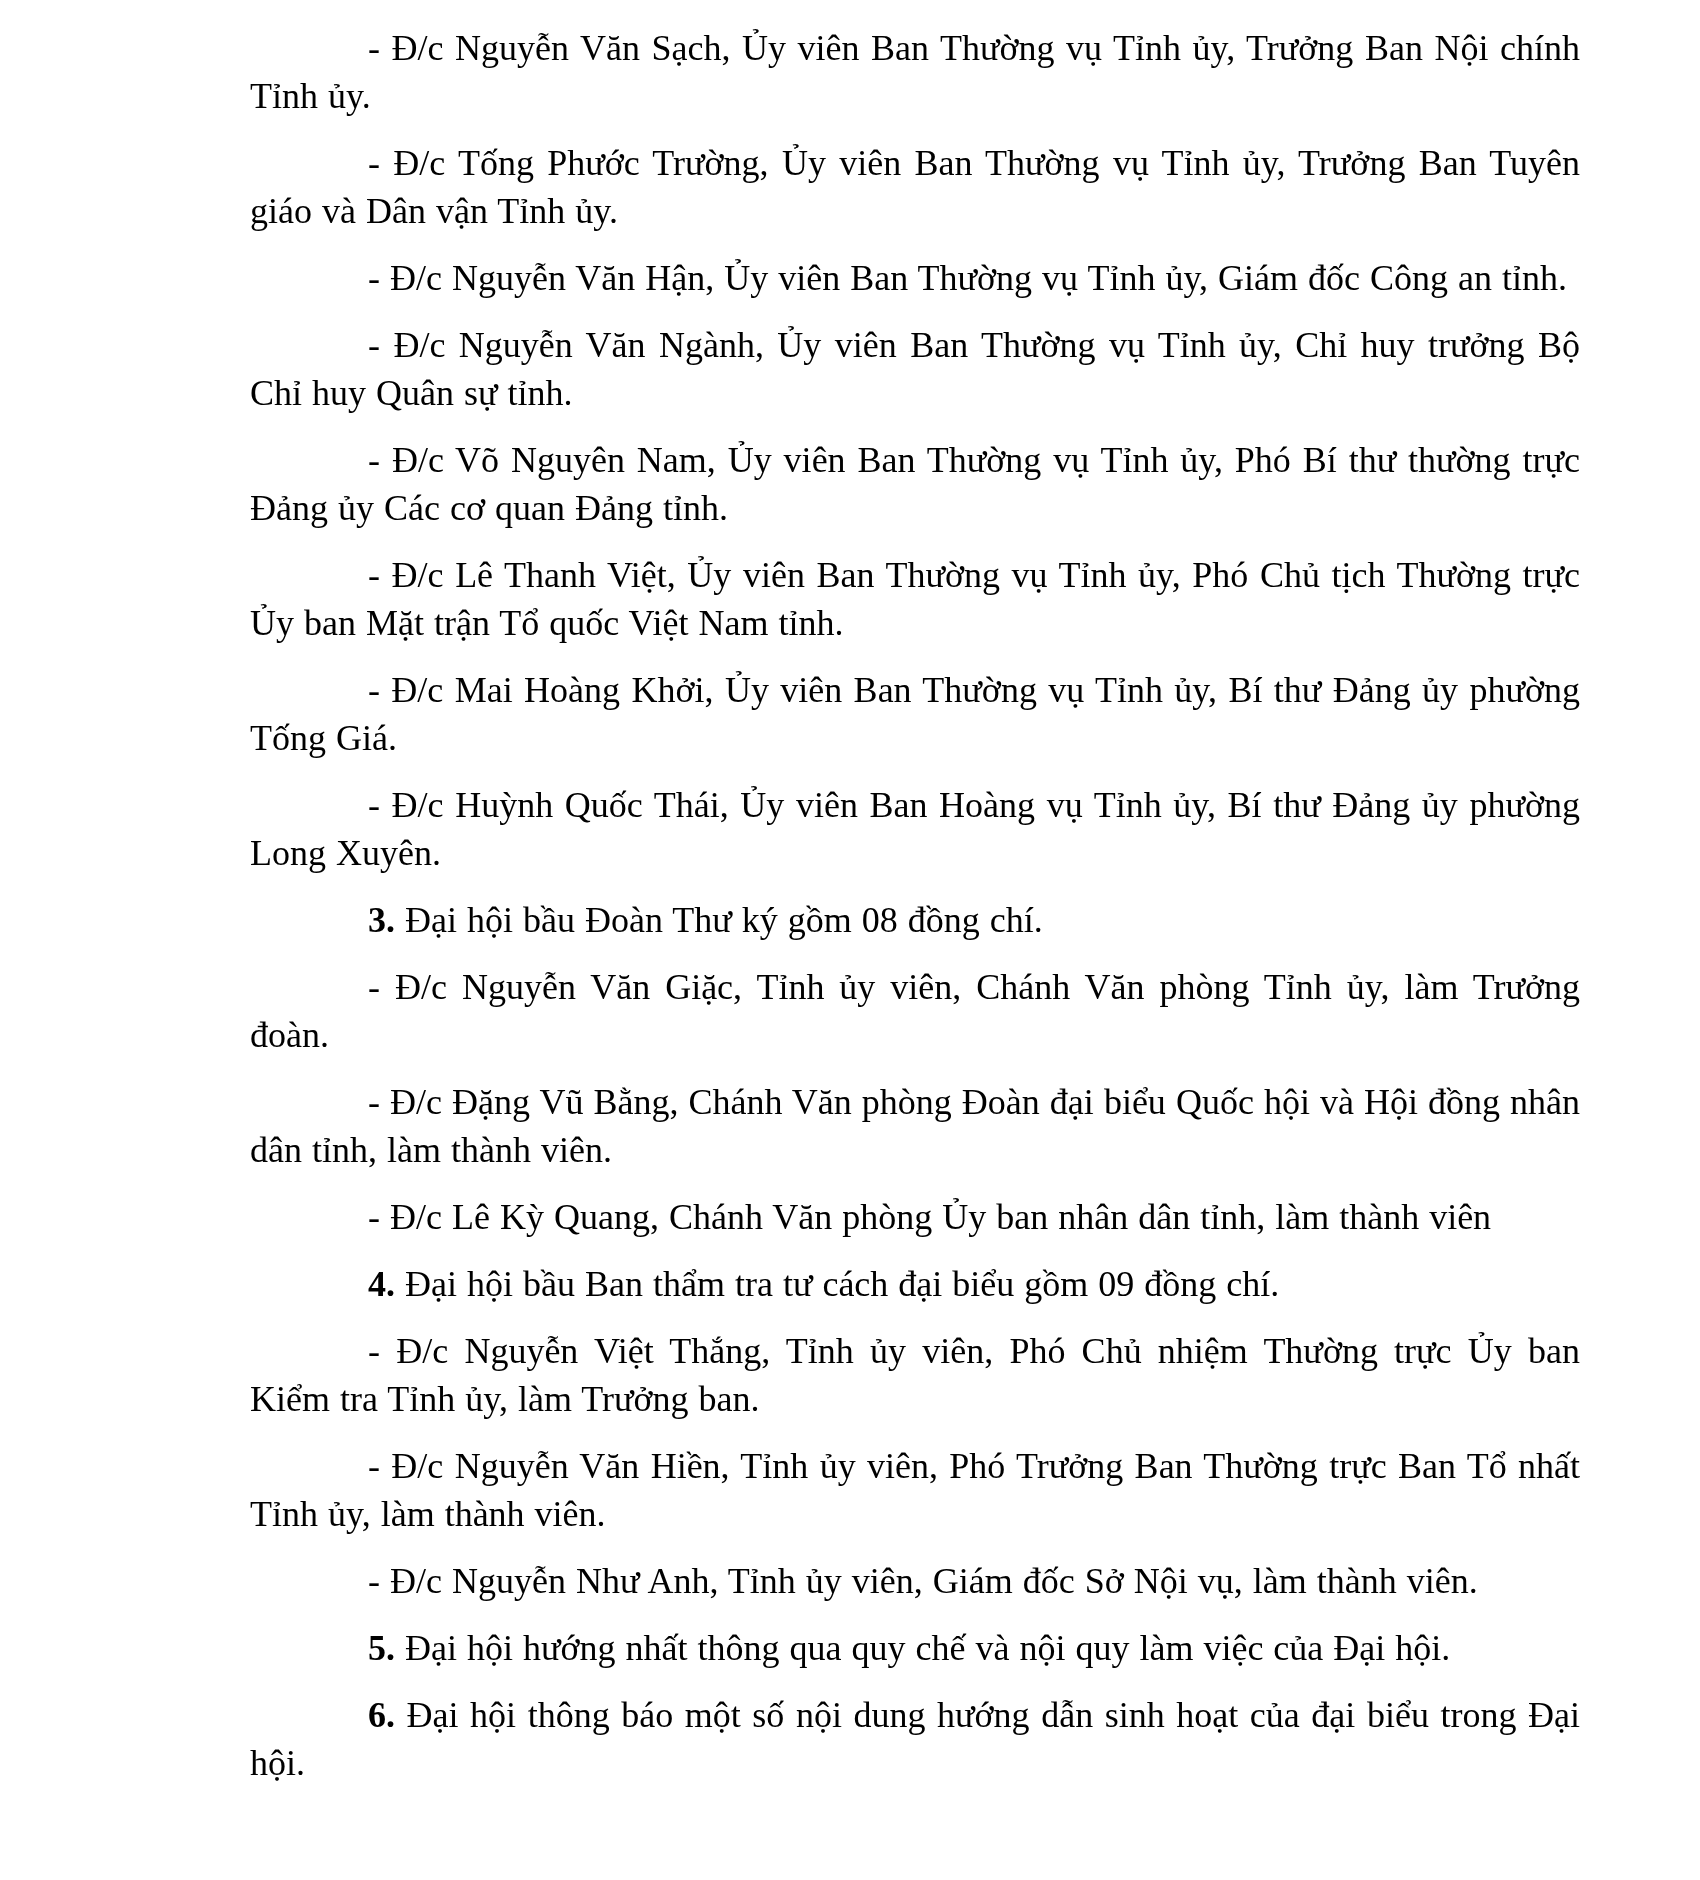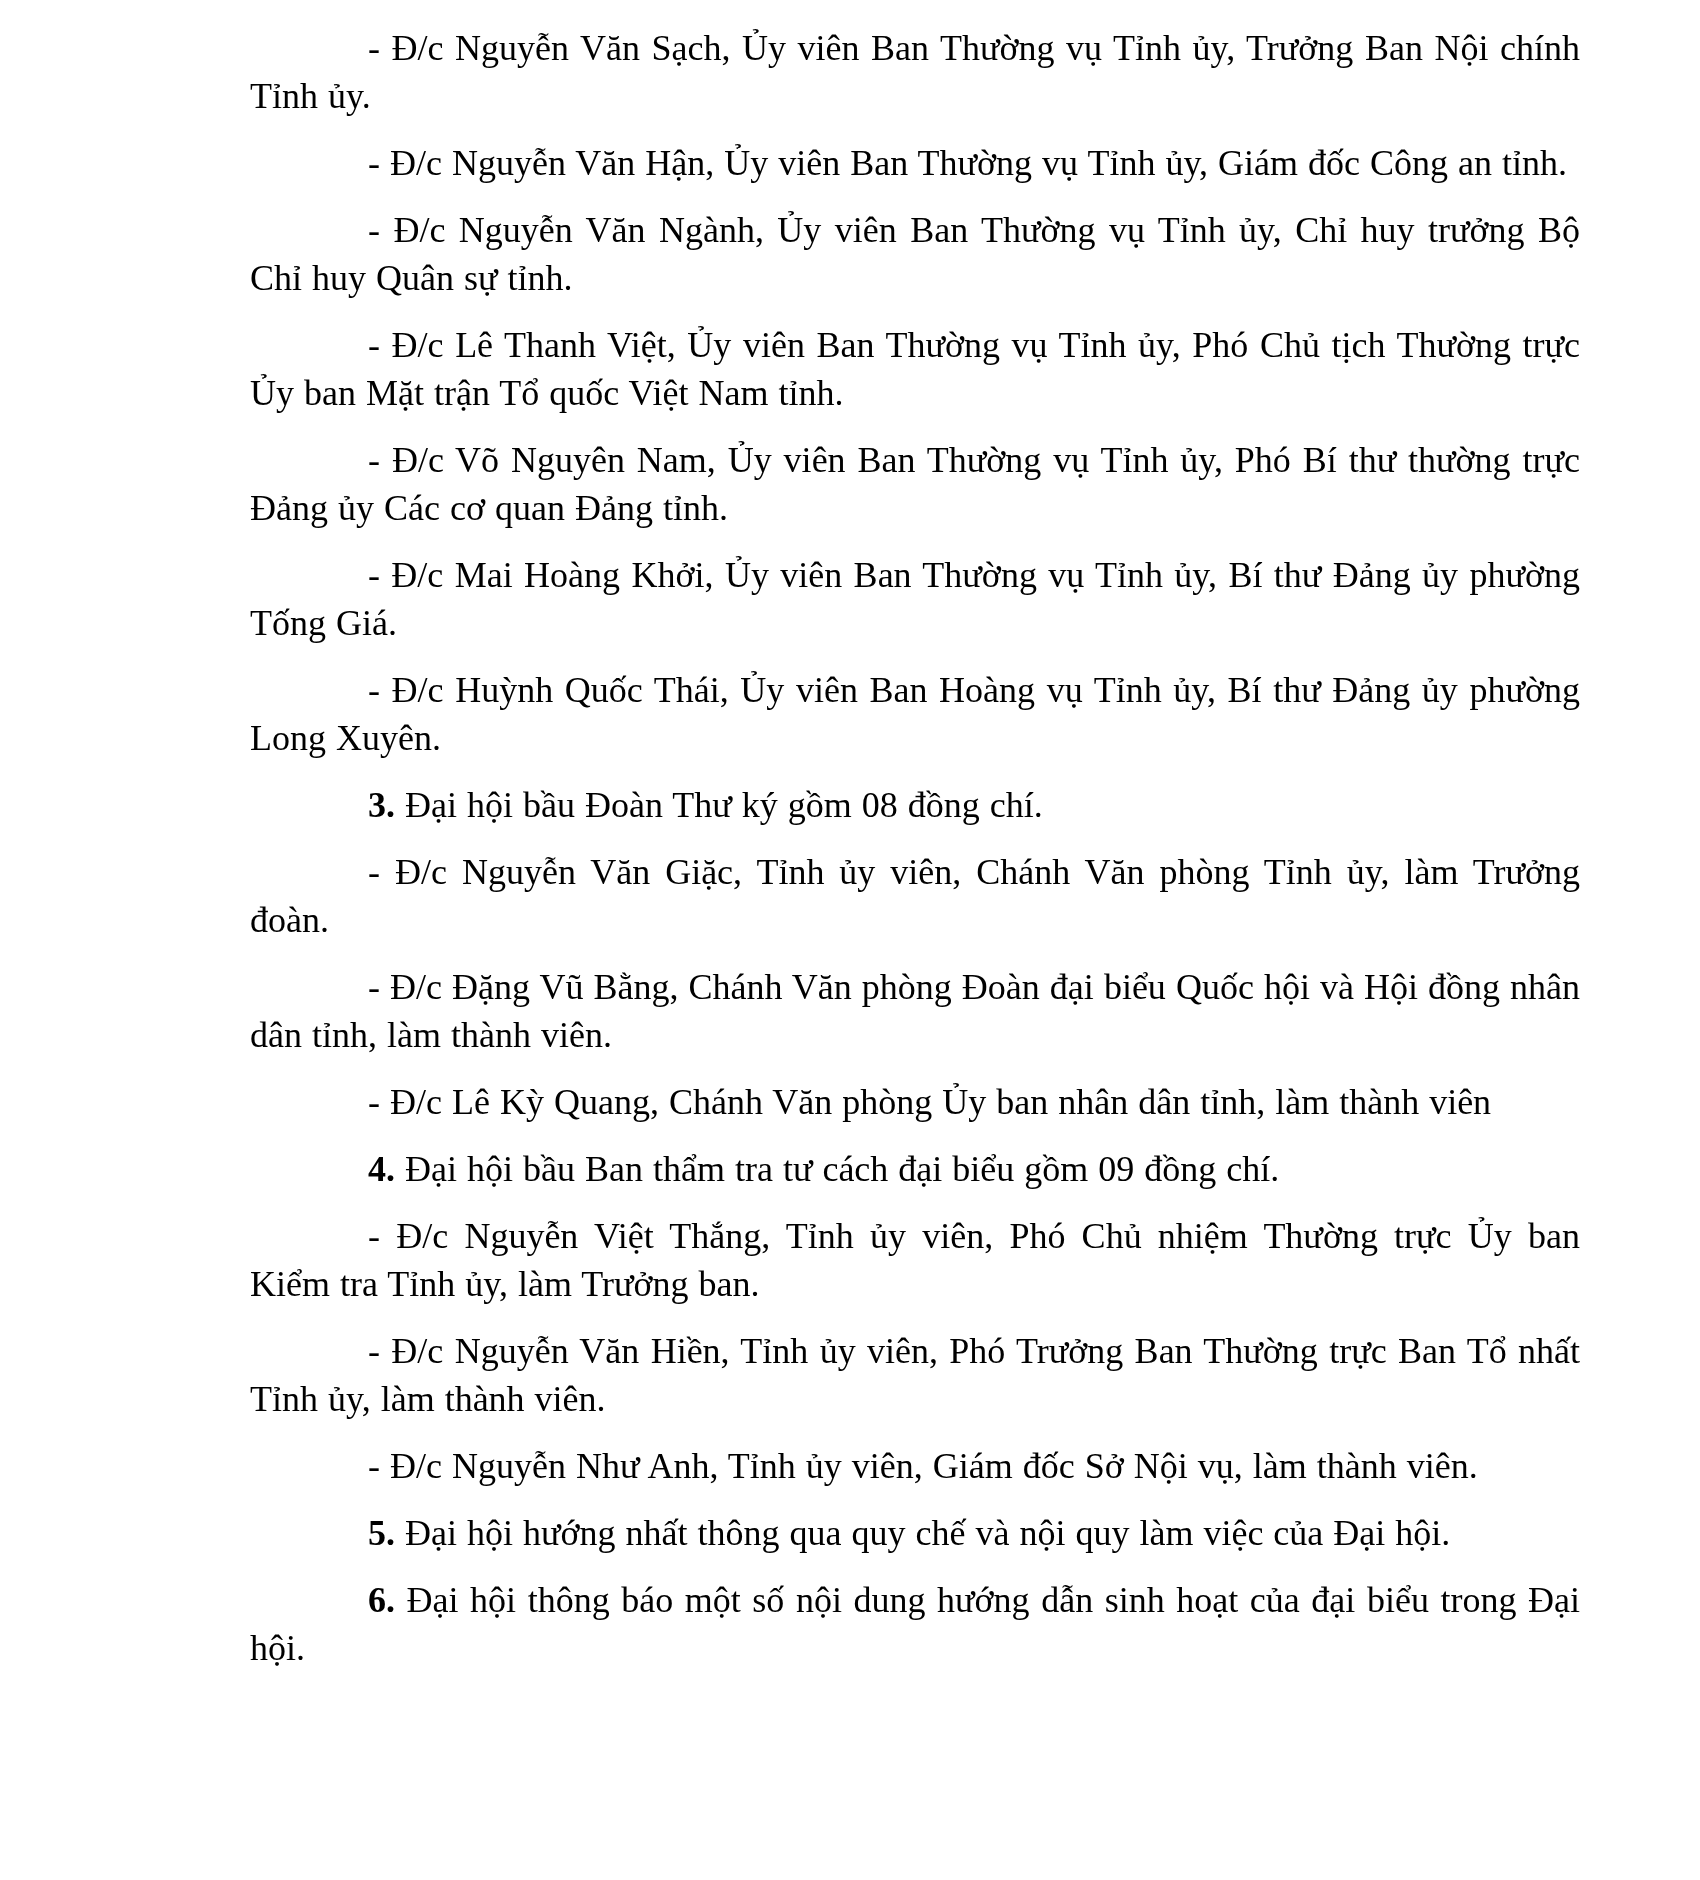--- a/index.html
+++ b/index.html
@@ -34,24 +34,25 @@
   .doc-body p b.marker {
     font-weight: bold;
   }
 </style>
 </head>
 <body>
 
 <main class="page">
   <div class="doc-body" id="doc-body">
       <p><span>- Đ/c Nguyễn Văn Sạch, Ủy viên Ban Thường vụ Tỉnh ủy, Trưởng Ban Nội chính Tỉnh ủy.</span></p>
+      <p><span>- Đ/c Tống Phước Trường, Ủy viên Ban Thường vụ Tỉnh ủy, Trưởng Ban Tuyên giáo và Dân vận Tỉnh ủy.</span></p>
       <p><span>- Đ/c Nguyễn Văn Hận, Ủy viên Ban Thường vụ Tỉnh ủy, Giám đốc Công an tỉnh.</span></p>
       <p><span>- Đ/c Nguyễn Văn Ngành, Ủy viên Ban Thường vụ Tỉnh ủy, Chỉ huy trưởng Bộ Chỉ huy Quân sự tỉnh.</span></p>
+      <p><span>- Đ/c Võ Nguyên Nam, Ủy viên Ban Thường vụ Tỉnh ủy, Phó Bí thư thường trực Đảng ủy Các cơ quan Đảng tỉnh.</span></p>
       <p><span>- Đ/c Lê Thanh Việt, Ủy viên Ban Thường vụ Tỉnh ủy, Phó Chủ tịch Thường trực Ủy ban Mặt trận Tổ quốc Việt Nam tỉnh.</span></p>
-      <p><span>- Đ/c Võ Nguyên Nam, Ủy viên Ban Thường vụ Tỉnh ủy, Phó Bí thư thường trực Đảng ủy Các cơ quan Đảng tỉnh.</span></p>
       <p><span>- Đ/c Mai Hoàng Khởi, Ủy viên Ban Thường vụ Tỉnh ủy, Bí thư Đảng ủy phường Tống Giá.</span></p>
       <p><span>- Đ/c Huỳnh Quốc Thái, Ủy viên Ban Hoàng vụ Tỉnh ủy, Bí thư Đảng ủy phường Long Xuyên.</span></p>
       <p><b class="marker">3.</b><span> Đại hội bầu Đoàn Thư ký gồm 08 đồng chí.</span></p>
       <p><span>- Đ/c Nguyễn Văn Giặc, Tỉnh ủy viên, Chánh Văn phòng Tỉnh ủy, làm Trưởng đoàn.</span></p>
       <p><span>- Đ/c Đặng Vũ Bằng, Chánh Văn phòng Đoàn đại biểu Quốc hội và Hội đồng nhân dân tỉnh, làm thành viên.</span></p>
       <p><span>- Đ/c Lê Kỳ Quang, Chánh Văn phòng Ủy ban nhân dân tỉnh, làm thành viên</span></p>
       <p><b class="marker">4.</b><span> Đại hội bầu Ban thẩm tra tư cách đại biểu gồm 09 đồng chí.</span></p>
       <p><span>- Đ/c Nguyễn Việt Thắng, Tỉnh ủy viên, Phó Chủ nhiệm Thường trực Ủy ban Kiểm tra Tỉnh ủy, làm Trưởng ban.</span></p>
       <p><span>- Đ/c Nguyễn Văn Hiền, Tỉnh ủy viên, Phó Trưởng Ban Thường trực Ban Tổ nhất Tỉnh ủy, làm thành viên.</span></p>
       <p><span>- Đ/c Nguyễn Như Anh, Tỉnh ủy viên, Giám đốc Sở Nội vụ, làm thành viên.</span></p>

